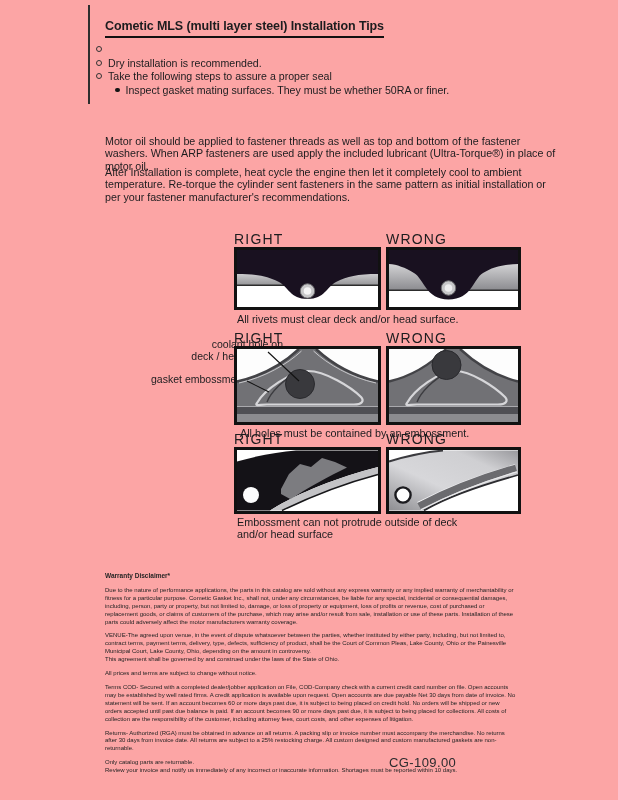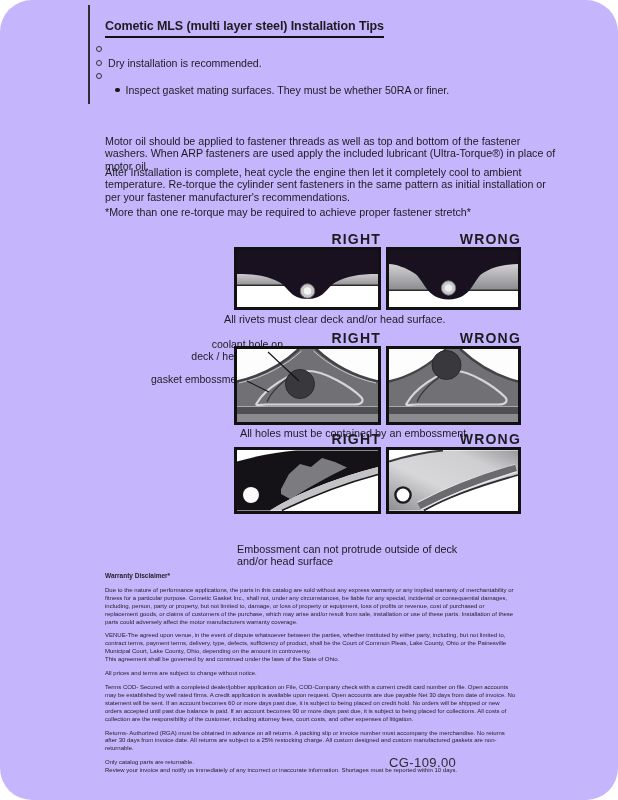--- a/index.html
+++ b/index.html
@@ -1,36 +1,36 @@
 <!DOCTYPE html>
 <html><head>
 <meta charset="utf-8">
 <style>
   html,body{margin:0;padding:0;background:#fff;}
-  .page{position:relative;width:618px;height:800px;background:#c4b5fd;
-        font-family:"Liberation Sans", sans-serif;color:#1c1c1e;overflow:hidden;border-radius:32px;}
+  .page{position:relative;width:618px;height:800px;background:#fca5a5;
+        font-family:"Liberation Sans", sans-serif;color:#1c1c1e;overflow:hidden;}
 
   .vrule{position:absolute;left:88px;top:5px;width:1.5px;height:99px;background:#2e2e2e;}
 
   .title{position:absolute;left:105px;top:19px;font-size:12.5px;font-weight:bold;
          letter-spacing:-0.1px;border-bottom:2px solid #111;padding-bottom:3px;white-space:nowrap;}
 
   .bullets{position:absolute;left:96px;top:42px;}
   .b-row{display:flex;align-items:center;gap:6px;height:13.7px;white-space:nowrap;font-size:10.6px;}
   .b-row.sub{margin-left:19px;}
   .ring{width:4px;height:4px;border:1.2px solid #333;border-radius:50%;flex:none;}
   .dot{width:4.5px;height:4.5px;background:#151515;border-radius:50%;flex:none;}
 
   .diesel-h{position:absolute;left:105px;top:117px;font-size:12px;font-weight:bold;}
   .para{position:absolute;left:105px;width:452px;font-size:10.7px;line-height:12.3px;}
   #p1{top:135px}
   #p2{top:166px}
   #p3{top:206px}
 
-  .dg-label{position:absolute;font-size:14px;font-weight:bold;letter-spacing:1.2px;text-align:right;}
+  .dg-label{position:absolute;font-size:14px;font-weight:normal;letter-spacing:1.2px;text-align:left;}
   .dg-caption{position:absolute;font-size:10.8px;line-height:12px;white-space:pre-line;}
   .dgbox{position:absolute;}
   .dgbox svg{display:block;}
 
   .ann{position:absolute;font-size:10.5px;line-height:11.5px;text-align:right;}
   #ann-coolant{left:133px;width:150px;top:339px;}
   #ann-emboss{left:104px;width:141px;top:374px;}
   .pointer-lines{position:absolute;left:0;top:0;z-index:5;pointer-events:none;}
 
   .legal{position:absolute;left:105px;top:572px;width:412px;font-size:6px;line-height:7.9px;color:#242424;}
@@ -51,30 +51,30 @@
   <div class="bullets">
     <div class="b-row">
       <span class="ring"></span>
     </div>
     <div class="b-row">
       <span class="ring"></span>
       <span>Dry installation is recommended.</span>
     </div>
     <div class="b-row">
       <span class="ring"></span>
+      <span>Take the following steps to assure a proper seal</span>
     </div>
     <div class="b-row sub">
       <span class="dot"></span>
       <span>Inspect gasket mating surfaces.  They must be whether 50RA or finer.</span>
     </div>
   </div>
 
   <div class="para" id="p1">Motor oil should be applied to fastener threads as well as top and bottom of the fastener washers. When ARP fasteners are used apply the included lubricant (Ultra-Torque®) in place of motor oil.</div>
   <div class="para" id="p2">After Installation is complete, heat cycle the engine then let it completely cool to ambient temperature. Re-torque the cylinder sent fasteners in the same pattern as initial installation or per your fastener manufacturer's recommendations.</div>
-  <div class="para" id="p3">*More than one re-torque may be required to achieve proper fastener stretch*</div>
 
   <div class="dg-label" style="left:234px;top:231px;width:147px;">RIGHT</div>
   <div class="dg-label" style="left:386px;top:231px;width:135px;">WRONG</div>
 
   <div class="dgbox" style="left:234px;top:247px;">
     <svg width="147" height="63" viewBox="0 0 147 63">
       <defs>
         <linearGradient id="gb1" x1="0" y1="0" x2="0" y2="1">
           <stop offset="0" stop-color="#cbcbcd"></stop>
             <stop offset="1" stop-color="#969699"></stop>
@@ -101,21 +101,21 @@
       <rect x="0" y="0" width="135" height="63" fill="#fff"></rect>
       <rect x="3" y="17" width="129" height="26" fill="url(#gb2)"></rect>
       <rect x="3" y="42.6" width="129" height="1.3" fill="#161616"></rect>
       <path d="M3,3 H132 V17 C115,17.5 106,20.5 97,26 C87,32 86,52.5 62.5,52.5 C40,52.5 38,32 28,26 C19,20.5 11,17.5 3,17 Z" fill="#191120"></path>
       <circle cx="62.5" cy="41" r="7.2" fill="#c7c7c9" stroke="#6f6f72" stroke-width="1"></circle>
       <circle cx="62.5" cy="41" r="3.8" fill="#ededee"></circle>
       <rect x="1.5" y="1.5" width="132" height="60" fill="none" stroke="#111" stroke-width="3"></rect>
     </svg>
   </div>
 
-  <div class="dg-caption" style="left:224px;top:313px;">All rivets must clear deck and/or head surface.</div>
+  <div class="dg-caption" style="left:237px;top:313px;">All rivets must clear deck and/or head surface.</div>
 
   <div class="dg-label" style="left:234px;top:330px;width:147px;">RIGHT</div>
   <div class="dg-label" style="left:386px;top:330px;width:135px;">WRONG</div>
 
   <div class="ann" id="ann-coolant">
     <div>coolant hole on</div>
     <div>deck / head surface</div>
   </div>
   <div class="ann" id="ann-emboss">gasket embossment</div>
 
@@ -192,21 +192,21 @@
       <path d="M3,14.5 C24,8 41,5 57,3.5" fill="none" stroke="#3a3a3e" stroke-width="2"></path>
       <path d="M38,63.5 C60,50.5 96,38 132,28" fill="none" stroke="#2c2c30" stroke-width="1.8"></path>
       <path d="M31.5,55.5 C58,42 93,28 129,18" fill="none" stroke="#f1f1f3" stroke-width="1.4"></path>
       <path d="M33,59 C60,45 95,31 130,21" fill="none" stroke="#6b6b6f" stroke-width="7"></path>
       <path d="M35,62.8 C62,48.8 97,34.8 131,24.8" fill="none" stroke="#e9e9eb" stroke-width="1.2"></path>
       <circle cx="17" cy="48" r="7.6" fill="#fff" stroke="#1b1b1f" stroke-width="2.4"></circle>
       <rect x="1.5" y="1.5" width="132" height="64" fill="none" stroke="#111" stroke-width="3"></rect>
     </svg>
   </div>
 
-  <div class="dg-caption" style="left:237px;top:516px;width:280px;margin-top:27px;">Embossment can not protrude outside of deck
+  <div class="dg-caption" style="left:237px;top:516px;width:280px;">Embossment can not protrude outside of deck
 and/or head surface</div>
 
   <div class="legal">
     <div class="legal-h">Warranty Disclaimer*</div>
     <p>Due to the nature of performance applications, the parts in this catalog are sold without any express warranty or any implied warranty of merchantability or fitness for a particular purpose.  Cometic Gasket Inc., shall not, under any circumstances, be liable for any special, incidental or consequential damages, including, person, party or property, but not limited to, damage, or loss of property or equipment, loss of profits or revenue, cost of purchased or replacement goods, or claims of customers of the purchase, which may arise and/or result from sale, installation or use of these parts.  Installation of these parts could adversely affect the motor manufacturers warranty coverage.</p>
     <p>VENUE-The agreed upon venue, in the event of dispute whatsoever between the parties, whether instituted by either party, including, but not limited to, contract terms, payment terms, delivery, type, defects, sufficiency of product, shall be the Court of Common Pleas, Lake County, Ohio or the Painesville Municipal Court, Lake County, Ohio, depending on the amount in controversy.
 This agreement shall be governed by and construed under the laws of the State of Ohio.</p>
     <p>All prices and terms are subject to change without notice.</p>
     <p>Terms COD- Secured with a completed dealer/jobber application on File, COD-Company check with a current credit card number on file.  Open accounts may be established by well rated firms.  A credit application is available upon request.  Open accounts are due payable Net 30 days from date of invoice.  No statement will be sent.  If an account becomes 60 or more days past due, it is subject to being placed on credit hold.  No orders will be shipped or new orders accepted until past due balance is paid.  If an account becomes 90 or more days past due, it is subject to being placed for collections.  All costs of collection are the responsibility of the customer, including attorney fees, court costs, and other expenses of litigation.</p>
     <p>Returns- Authorized (RGA) must be obtained in advance on all returns.  A packing slip or invoice number must accompany the merchandise.  No returns after 30 days from invoice date.  All returns are subject to a 25% restocking charge.  All custom designed and custom manufactured gaskets are non-returnable.</p>

